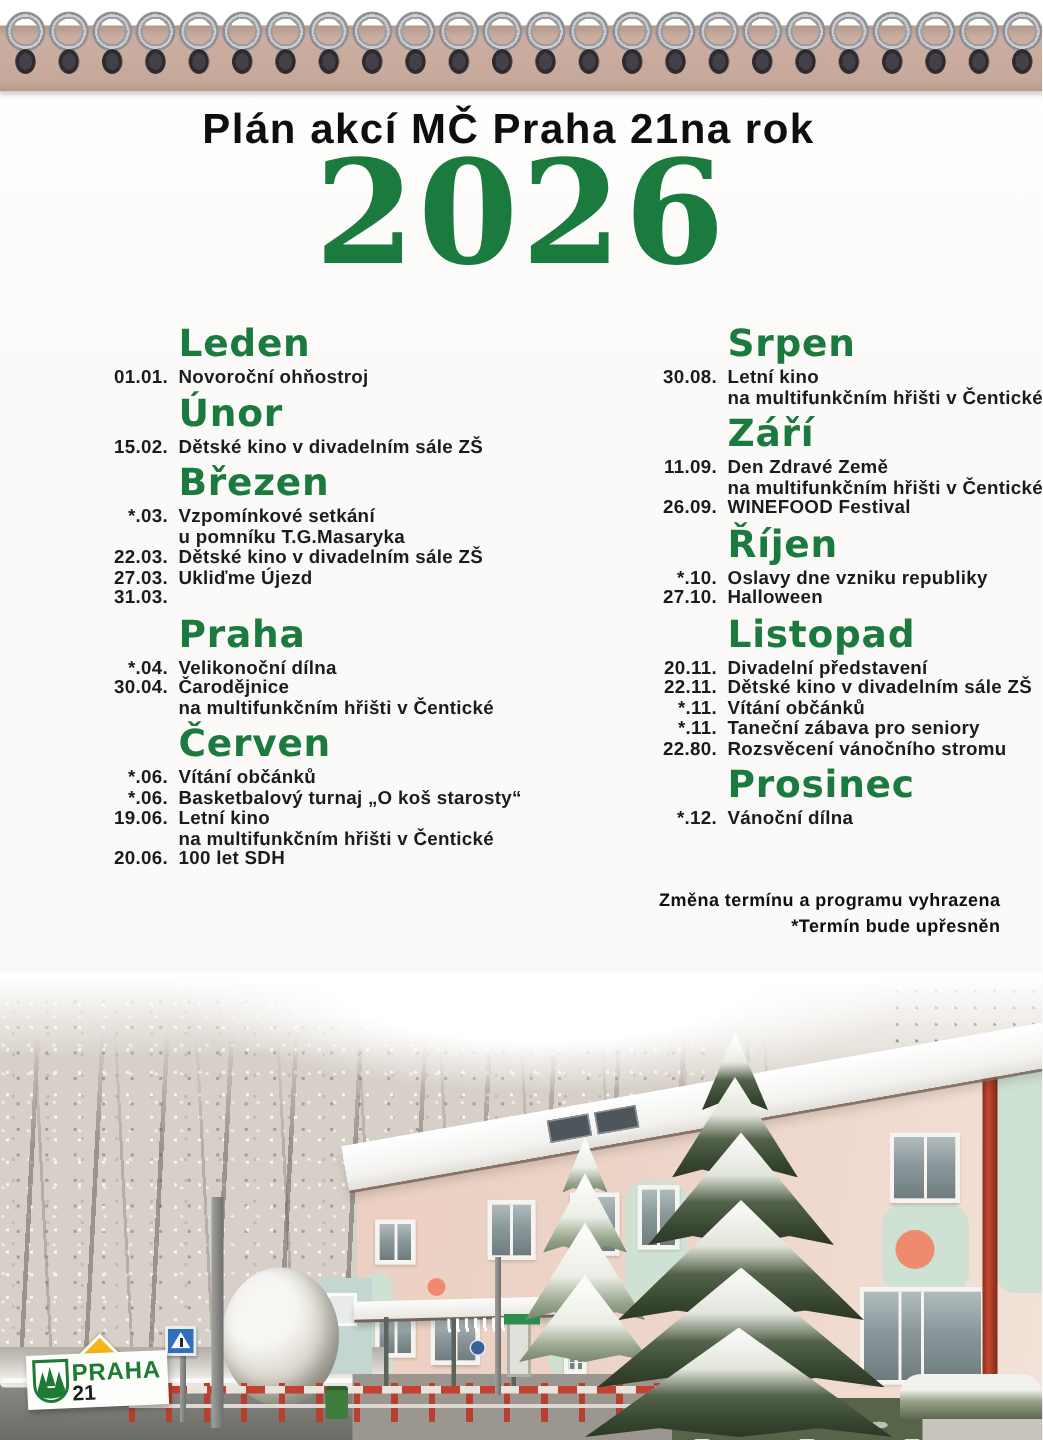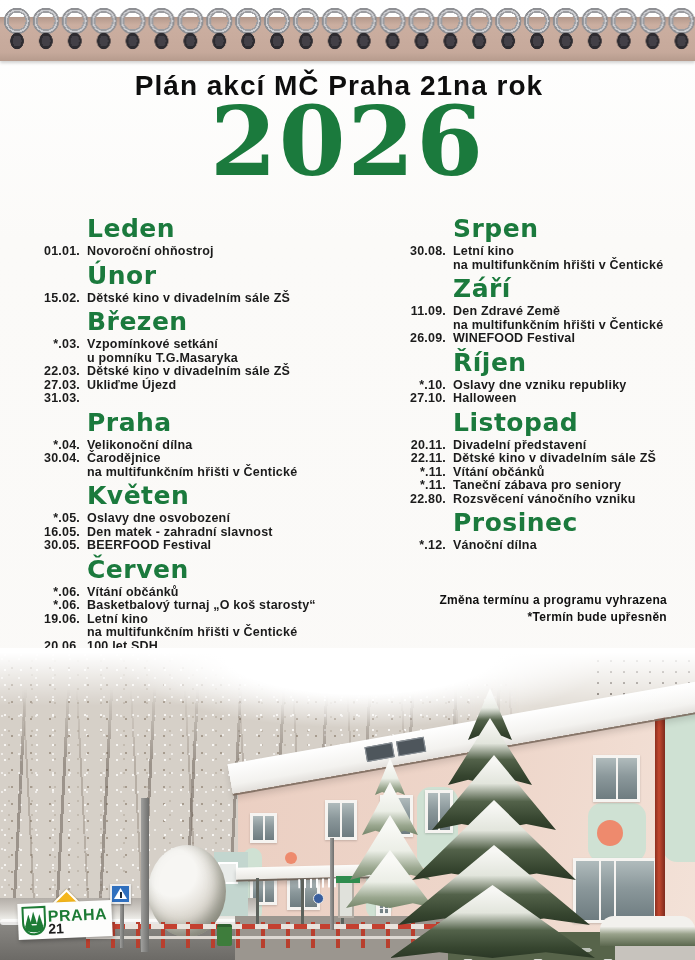--- a/index.html
+++ b/index.html
@@ -19,21 +19,21 @@
   
   .title{position:absolute;top:70px;left:0;right:17px;text-align:center;
     font-size:28px;font-weight:bold;letter-spacing:1px;color:#0e0e0e;}
   .year{position:absolute;top:94px;left:0;right:0;text-align:center;
     font-family:"DejaVu Serif",serif;font-size:96px;line-height:1;font-weight:bold;
     color:#1b7a3d;letter-spacing:2px;}
   
   .col{position:absolute;top:216px;}
   .col.left{left:38px;width:352px;}
   .col.right{left:404px;width:290px;}
-  .month{margin-top:4px;}
+  .month{margin-top:4px;margin-left:32px;}
   .month:first-child{margin-top:0;}
   .month-name{margin:0 0 3px 49px;font-family:"DejaVu Sans",sans-serif;
     font-size:25px;line-height:26px;font-weight:bold;color:#1b7a3d;letter-spacing:.5px;}
   .ev{display:flex;font-size:12.5px;line-height:13.5px;font-weight:bold;
     letter-spacing:.2px;color:#1b1b1b;}
   .ev .date{flex:none;width:42px;text-align:right;}
   .ev .txt{margin-left:7px;white-space:nowrap;}
   .notes{position:absolute;top:592px;right:28px;text-align:right;
     font-size:12px;line-height:17px;font-weight:bold;letter-spacing:.3px;color:#101010;}
   
@@ -231,35 +231,20 @@
         <div class="ev">
           <span class="date">*.04.</span>
           <span class="txt">Velikonoční dílna</span>
         </div>
         <div class="ev">
           <span class="date">30.04.</span>
           <span class="txt">Čarodějnice<br>na multifunkčním hřišti v Čentické</span>
         </div>
       </section>
       <section class="month">
-        <h2 class="month-name">Květen</h2>
-        <div class="ev">
-          <span class="date">*.05.</span>
-          <span class="txt">Oslavy dne osvobození</span>
-        </div>
-        <div class="ev">
-          <span class="date">16.05.</span>
-          <span class="txt">Den matek - zahradní slavnost</span>
-        </div>
-        <div class="ev">
-          <span class="date">30.05.</span>
-          <span class="txt">BEERFOOD Festival</span>
-        </div>
-      </section>
-      <section class="month">
         <h2 class="month-name">Červen</h2>
         <div class="ev">
           <span class="date">*.06.</span>
           <span class="txt">Vítání občánků</span>
         </div>
         <div class="ev">
           <span class="date">*.06.</span>
           <span class="txt">Basketbalový turnaj „O koš starosty“</span>
         </div>
         <div class="ev">
@@ -315,21 +300,21 @@
         <div class="ev">
           <span class="date">*.11.</span>
           <span class="txt">Vítání občánků</span>
         </div>
         <div class="ev">
           <span class="date">*.11.</span>
           <span class="txt">Taneční zábava pro seniory</span>
         </div>
         <div class="ev">
           <span class="date">22.80.</span>
-          <span class="txt">Rozsvěcení vánočního vzniku</span>
+          <span class="txt">Rozsvěcení vánočního stromu</span>
         </div>
       </section>
       <section class="month">
         <h2 class="month-name">Prosinec</h2>
         <div class="ev">
           <span class="date">*.12.</span>
           <span class="txt">Vánoční dílna</span>
         </div>
       </section>
     </div>

